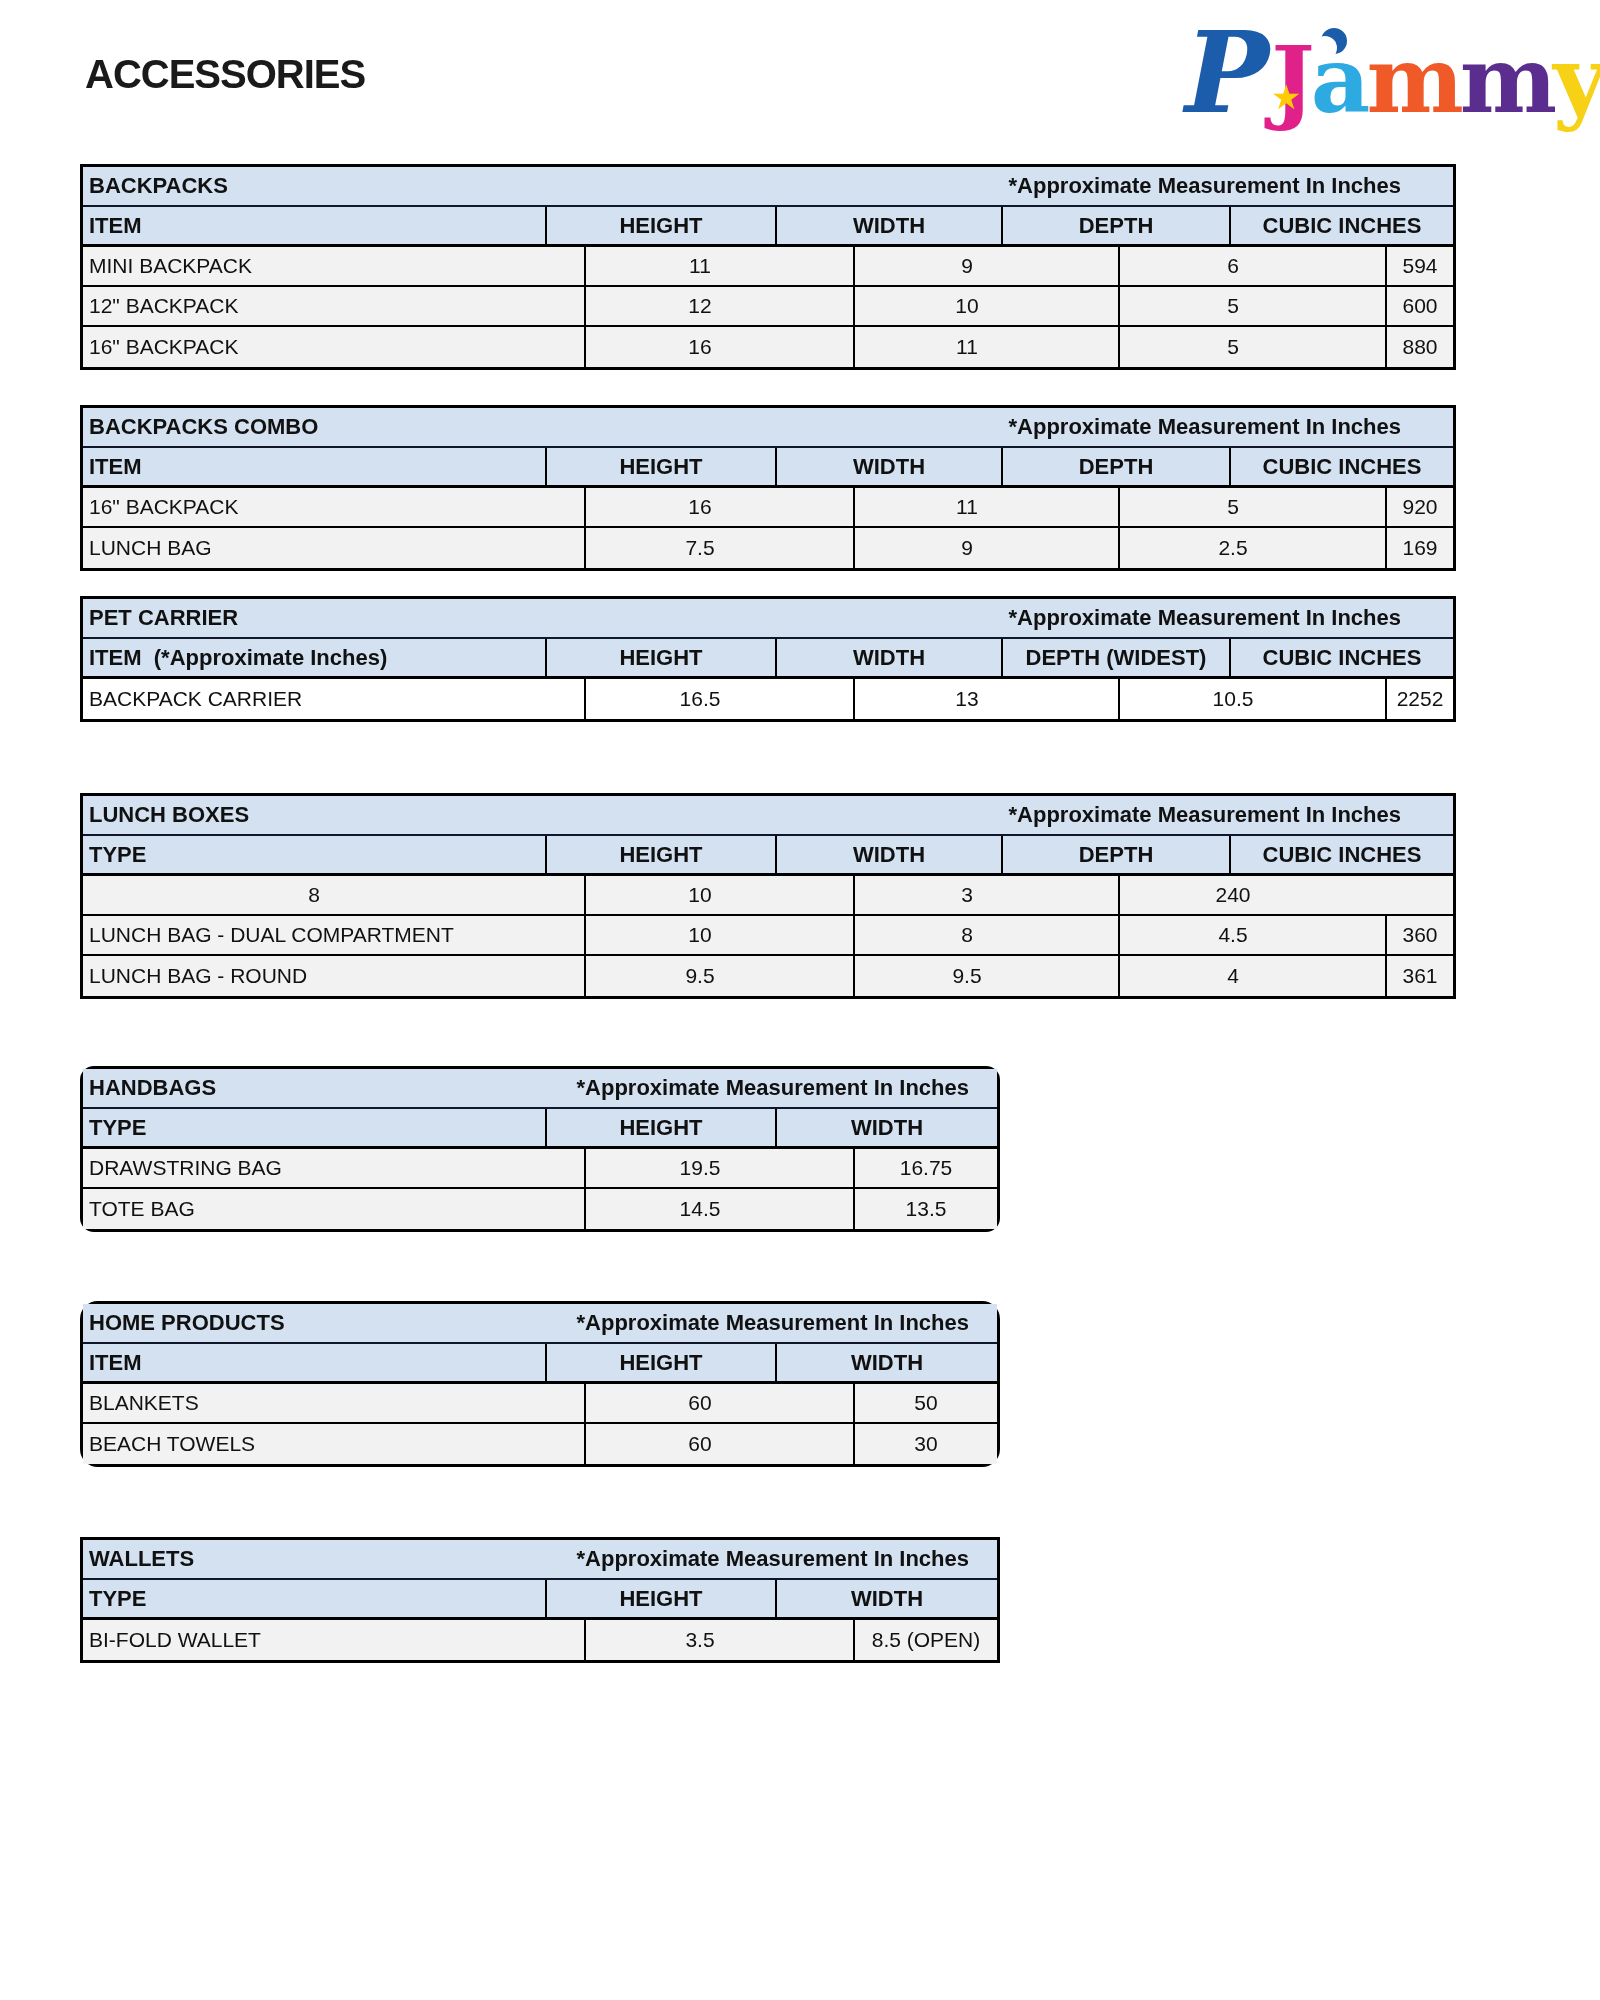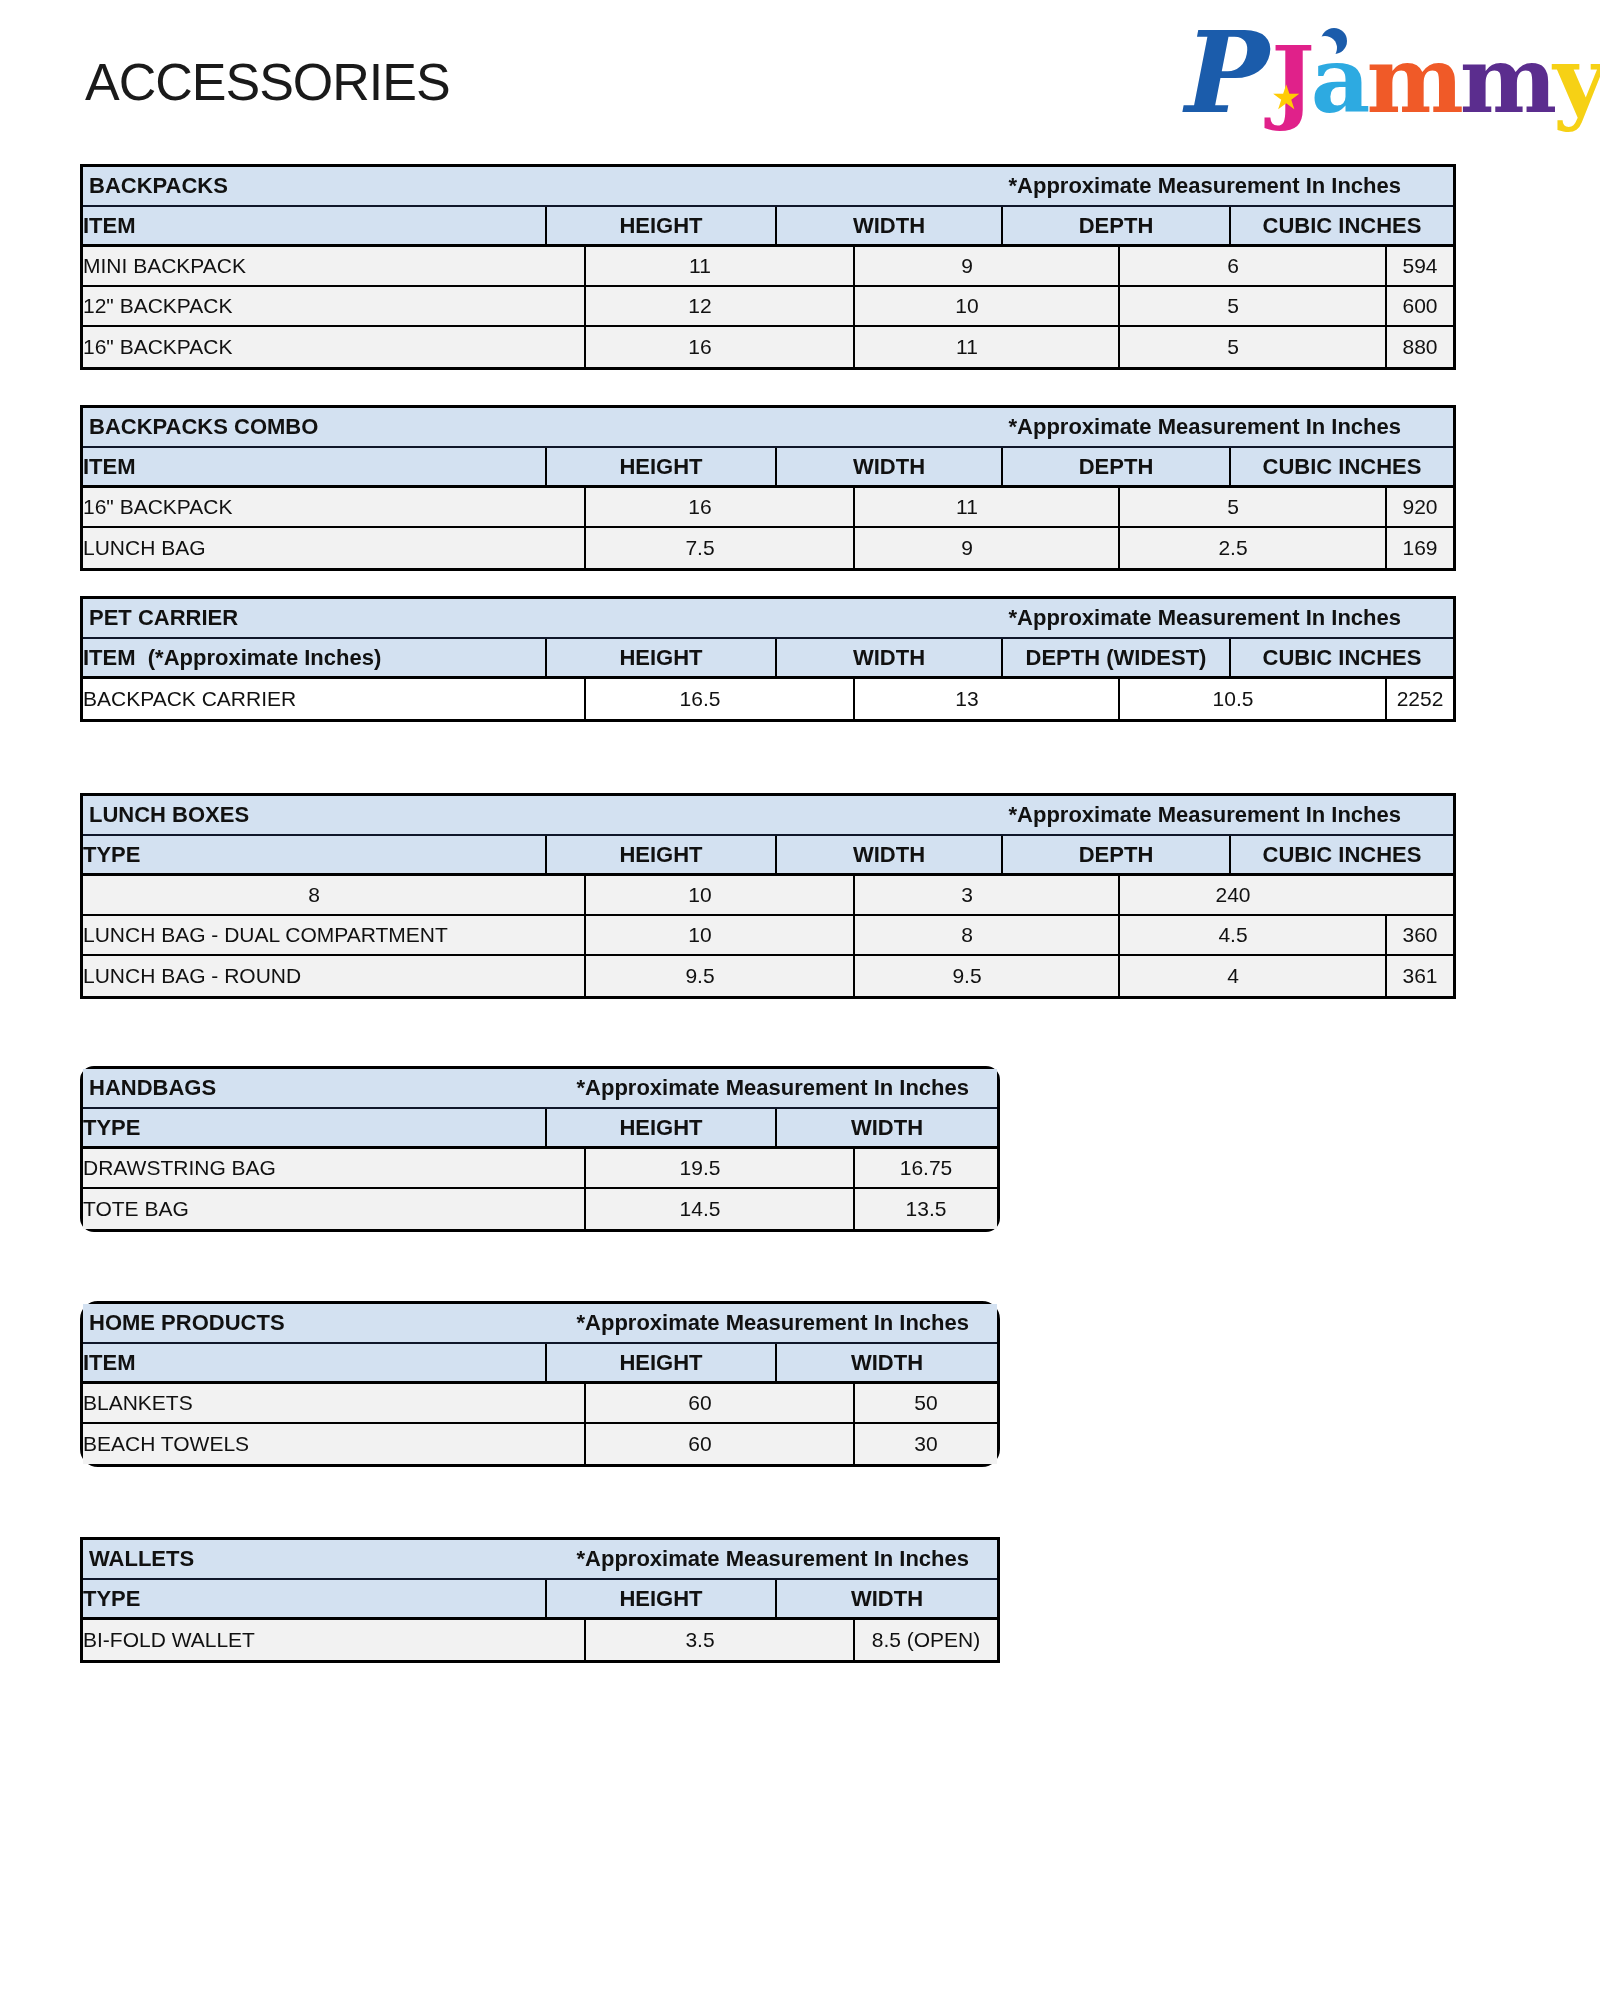--- a/index.html
+++ b/index.html
@@ -4,21 +4,21 @@
 <style>
   html,body { margin:0; padding:0; background:#ffffff; }
   .page {
     position:relative; width:1600px; height:2000px; background:#ffffff;
     font-family:"Liberation Sans", sans-serif; color:#111; overflow:hidden;
   }
 
   
   .page-title {
     position:absolute; left:85px; top:52px; margin:0;
-    font-size:52px; font-weight:normal; letter-spacing:-1px; color:#1a1a1a;
+    font-size:40px; font-weight:bold; letter-spacing:-1px; color:#1a1a1a;
   }
 
   
   .logo {
     position:absolute; left:1185px; top:14px; width:410px; height:130px;
     font-family:"DejaVu Serif", serif; white-space:nowrap;
   }
   .logo .ltr { display:inline-block; font-weight:bold; font-size:92px; line-height:120px; letter-spacing:-4px; }
   .logo .p   { font-style:italic; font-weight:bold; font-size:112px; line-height:118px; margin-right:6px; }
   .logo .star {
@@ -60,21 +60,21 @@
 
   .drow { background:var(--row-bg, #f2f2f2); border-bottom:2px solid #000;gap:39px; }
   .drow:last-child { border-bottom:none; }
   .white-rows .drow { background:#ffffff; }
 
   .cell {
     box-sizing:border-box; height:100%; display:flex; align-items:center;
     justify-content:center; font-size:21px; white-space:pre-wrap;
   }
   .head-row .cell { font-size:22px; }
-  .cell.first { justify-content:flex-start; }
+  .cell.first { justify-content:flex-start; padding-left:6px; }
   .cell + .cell { border-left:2px solid #000; }
 
   
   #t0 { top:164px; }
   #t1 { top:405px; }
   #t2 { top:596px; }
   #t3 { top:793px; }
   #t4 { top:1066px;border-radius:14px; }
   #t5 { top:1301px;border-radius:18px; }
   #t6 { top:1537px; }

